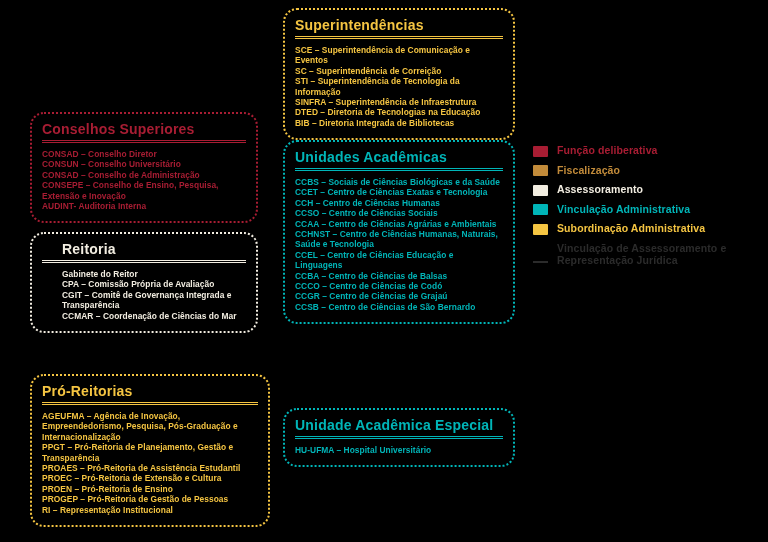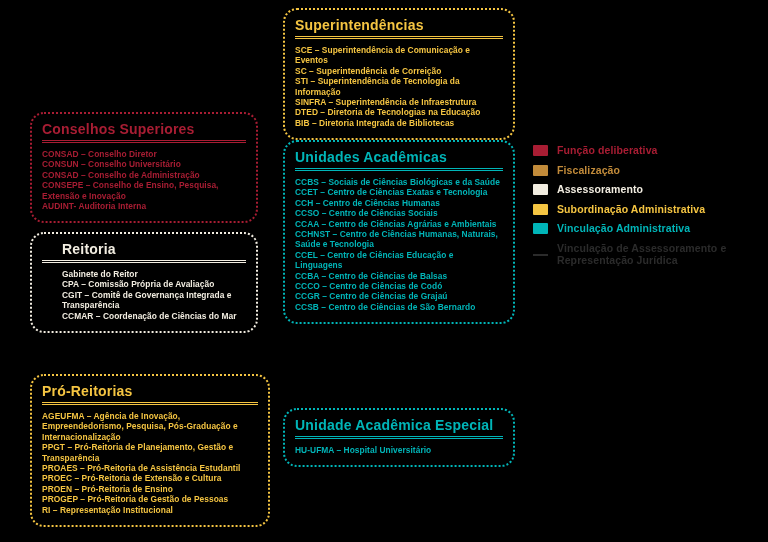--- a/index.html
+++ b/index.html
@@ -78,21 +78,21 @@
 
   
   #legend {
     position: absolute;
     left: 533px;
     top: 144px;
     width: 228px;
   }
   .legend-row {
     display: flex;
-    align-items: center;
+    align-items: flex-end;
     margin-bottom: 7px;
   }
   .swatch {
     width: 15px;
     height: 11px;
     flex: 0 0 15px;
     margin-right: 9px;
     margin-top: 1px;
     border-radius: 1px;
   }
@@ -205,26 +205,26 @@
     </div>
     <div class="legend-row">
       <span class="swatch" style="background:#c28b3a"></span>
       <span class="legend-label" style="color:#c28b3a">Fiscalização</span>
     </div>
     <div class="legend-row">
       <span class="swatch" style="background:#f2ede1"></span>
       <span class="legend-label" style="color:#f2ede1">Assessoramento</span>
     </div>
     <div class="legend-row">
+      <span class="swatch" style="background:#00b5b8"></span>
+      <span class="legend-label" style="color:#00b5b8">Vinculação Administrativa</span>
+    </div>
+    <div class="legend-row">
       <span class="swatch" style="background:#f5c542"></span>
       <span class="legend-label" style="color:#f5c542">Subordinação Administrativa</span>
     </div>
     <div class="legend-row">
-      <span class="swatch" style="background:#00b5b8"></span>
-      <span class="legend-label" style="color:#00b5b8">Vinculação Administrativa</span>
-    </div>
-    <div class="legend-row">
       <span class="swatch line"></span>
       <span class="legend-label plain">Vinculação de Assessoramento e Representação Jurídica</span>
     </div>
   </div>
 
 </div>
 
 </body></html>

